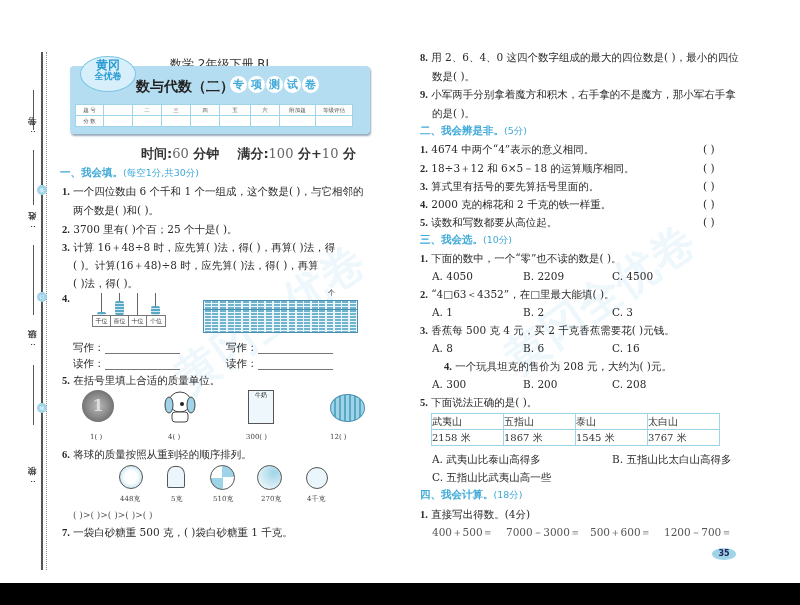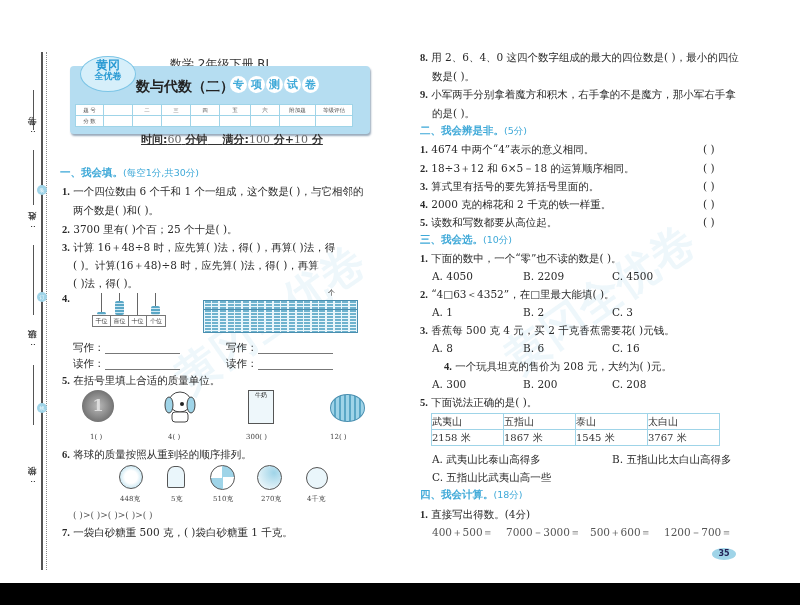--- a/index.html
+++ b/index.html
@@ -23,21 +23,21 @@
   .subtitle { left: 170px; top: 56px; font-size: 12px; font-family: "DejaVu Sans", sans-serif; color: #333; }
   .banner { left: 70px; top: 66px; width: 300px; height: 68px; background: #b5ddf1; border-radius: 4px; box-shadow: 1px 2px 2px #9ab; }
   .cloud { left: 80px; top: 56px; width: 56px; height: 36px; background: #d6effa; border: 1px solid #7cc5e6; border-radius: 50%; text-align: center; font-family: "DejaVu Sans", sans-serif; color: #2a9ad3; font-weight: bold; }
   .cloud .l1 { font-size: 12px; line-height: 12px; margin-top: 2px; display: block; }
   .cloud .l2 { font-size: 9px; line-height: 11px; display: block; }
   .title { left: 136px; top: 78px; font-family: "DejaVu Sans", sans-serif; font-weight: bold; font-size: 14px; color: #222; white-space: nowrap; }
   .badges { left: 230px; top: 76px; display: flex; gap: 1px; }
   .badge { width: 17px; height: 17px; border-radius: 50%; background: #fff; color: #3fa9d8; font-family: "DejaVu Sans", sans-serif; font-weight: bold; font-size: 11px; text-align: center; line-height: 17px; }
   .score { left: 75px; top: 104px; border-collapse: collapse; background: #fff; font-family: "DejaVu Sans", sans-serif; font-size: 5.5px; color: #555; }
   .score td { border: 1px solid #9fd4e8; height: 11px; text-align: center; padding: 0; }
-  .timeinfo { left: 141px; top: 132px; font-family: "DejaVu Sans", sans-serif; font-size: 11px; font-weight: bold; color: #333; white-space: nowrap; text-decoration: underline; }
+  .timeinfo { left: 141px; top: 145px; font-family: "DejaVu Sans", sans-serif; font-size: 13px; font-weight: bold; color: #333; white-space: nowrap; }
   .timeinfo .n { font-weight: normal; font-family: "DejaVu Serif", serif; color: #666; }
 
   
   .abacus-small { left: 92px; top: 293px; width: 72px; height: 32px; }
   .rod { position: absolute; width: 1px; background: #666; }
   .beadstack { position: absolute; width: 9px; background: repeating-linear-gradient(#5aa7c6 0 2px, #cfe9f4 2px 3px); border-radius: 2px; }
   .placebox { position: absolute; top: 22px; left: 0; display: flex; border: 1px solid #777; background: #fff; }
   .placebox span { font-size: 6px; width: 18px; text-align: center; border-right: 1px solid #777; line-height: 10px; color: #333; }
   .placebox span:last-child { border-right: none; }
   .abacus-big { left: 203px; top: 300px; width: 155px; height: 33px; border: 1.5px solid #4a8fb0; background: #eaf6fb; }

